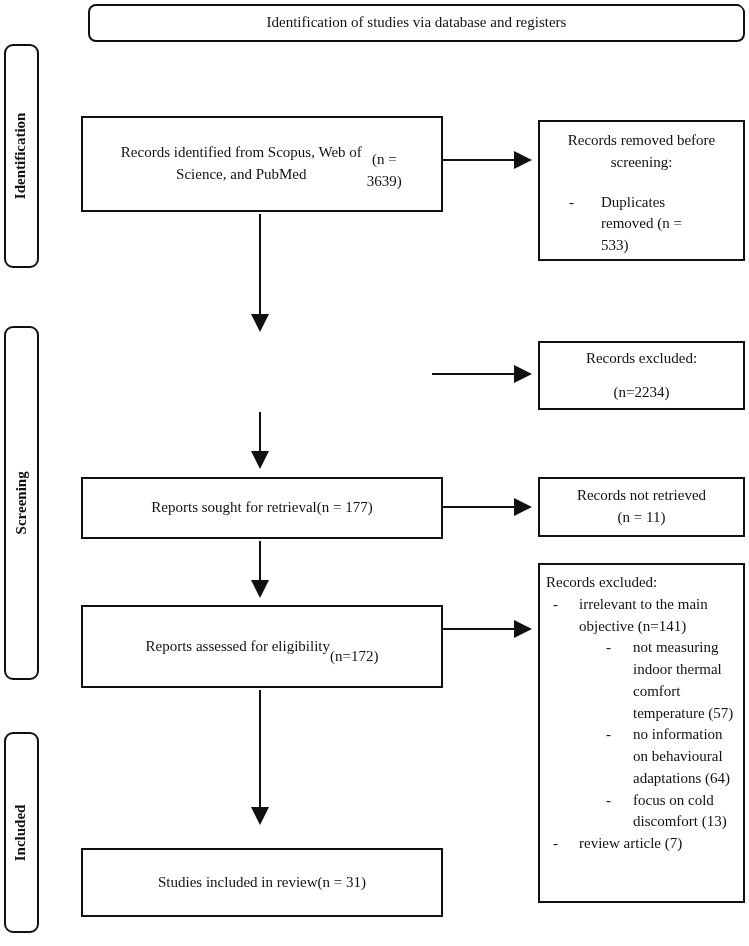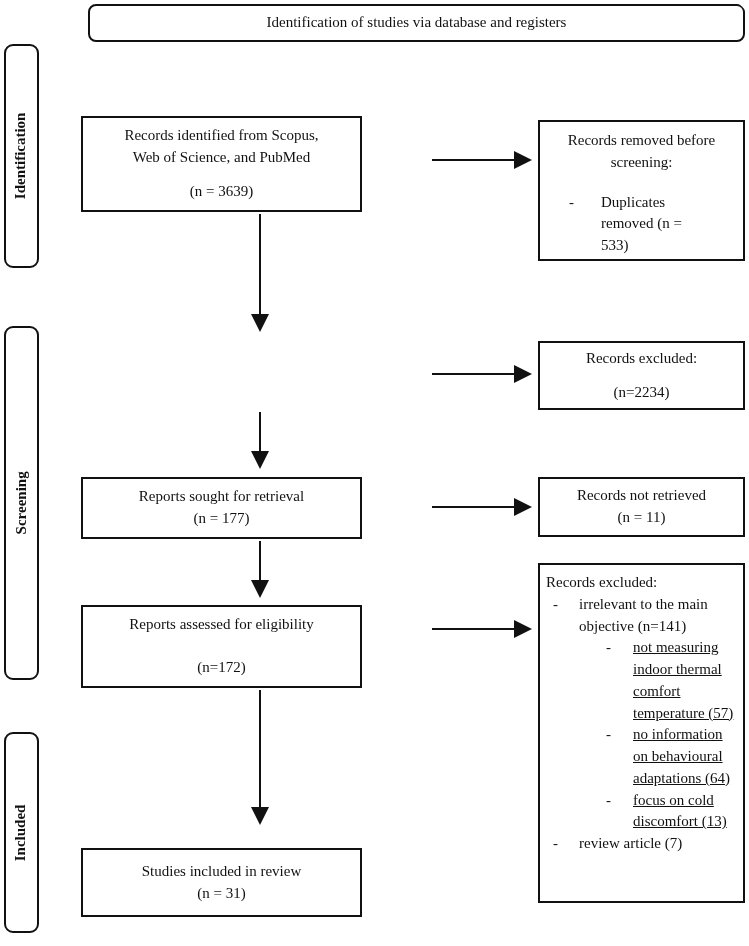--- a/index.html
+++ b/index.html
@@ -22,21 +22,21 @@
     display:flex;align-items:center;justify-content:center;
   }
   .stage-box span{
     transform:rotate(-90deg);white-space:nowrap;font-weight:bold;font-size:15px;
   }
   #stage-identification{top:44px;height:224px;}
   #stage-screening{top:326px;height:354px;}
   #stage-included{top:732px;height:201px;}
 
   .main-box{
-    left:81px;width:281px;display:flex;flex-direction:column;
+    left:81px;width:362px;display:flex;
     align-items:center;justify-content:center;text-align:center;padding:4px 36px;
   }
   #box-identified{top:116px;height:96px;}
   #box-identified .n{margin-top:13px;}
   #box-screened{top:340px;height:70px;}
   #box-sought{top:477px;height:62px;}
   #box-assessed{top:605px;height:83px;}
   #box-assessed .n{margin-top:21px;}
   #box-included{top:848px;height:69px;}
 
@@ -56,21 +56,21 @@
 
   
   #sbox-removed .bullet{margin-top:18px;}
   #sbox-removed .dash{margin-left:25px;width:32px;text-align:left;}
   #sbox-removed .btext{max-width:104px;}
 
   
   .bullet.lvl1 .dash{margin-left:7px;width:26px;}
   .bullet.lvl1 .btext{max-width:160px;}
   .bullet.lvl2 .dash{margin-left:60px;width:27px;}
-  .bullet.lvl2 .btext{max-width:106px;text-decoration:underline;}
+  .bullet.lvl2 .btext{max-width:106px;}
 
   .arrows{position:absolute;left:0;top:0;pointer-events:none;}
 </style>
 </head>
 <body>
 
 <div class="canvas">
 
   <svg class="arrows" width="749" height="946" viewBox="0 0 749 946">
     <defs>

